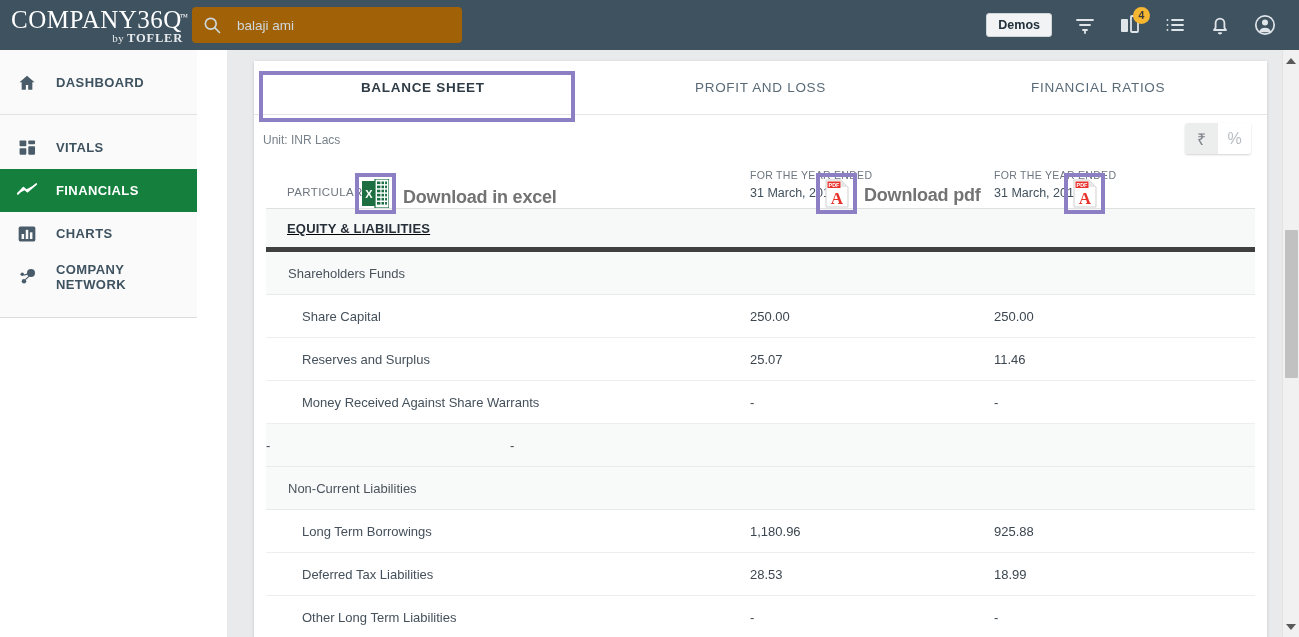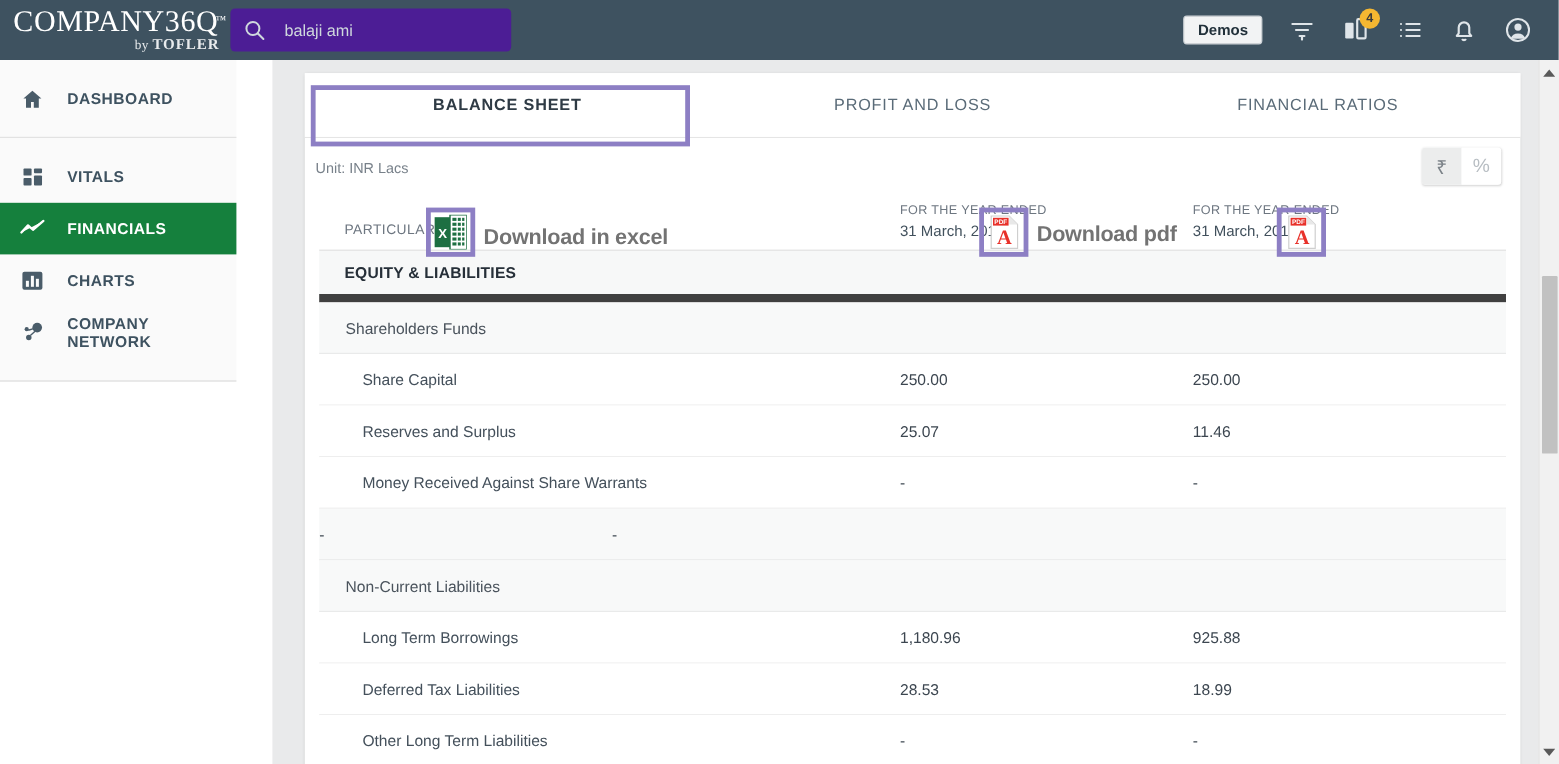--- a/index.html
+++ b/index.html
@@ -44,22 +44,22 @@
     font-size: 11px;
     line-height: 12px;
     align-self: flex-end;
     margin-right: 2px;
     letter-spacing: 0.3px;
     white-space: nowrap;
   }
   .logo-sub b { font-size: 12.5px; letter-spacing: 0.8px; }
 
   .searchbox {
-    width: 234px; height: 36px;
-    background: #4c1d95;
+    width: 270px; height: 36px;
+    background: #a16207;
     border-radius: 4px;
     display: flex; align-items: center;
     margin-left: 7px;
     padding: 0 10px;
     cursor: text;
   }
   .search-icon { width: 20px; height: 20px; flex: none; margin-right: 15px; }
   .search-val {
     color: #cfd8dd; font-size: 13.5px;
     white-space: nowrap; overflow: hidden;
@@ -227,21 +227,21 @@
   }
   .th-date { font-size: 12.5px; color: #41505c; }
 
   
   .trow {
     display: flex; align-items: center;
     height: 43px;
     margin: 0 12px;
     border-bottom: 1px solid #eeeeee;
   }
-  .trow.section { background: #f7f8f8; font-weight: bold; border-bottom: 7px solid #404040; }
+  .trow.section { background: #f7f8f8; font-weight: bold; border-bottom: 5px solid #404040; text-decoration: underline; }
   .trow.group { background: #f8f9f9; border-bottom: 1px solid #e9eaea; }
   .trow.item { background: #ffffff; }
   .cell-label {
     width: 484px;
     font-size: 13px;
     color: #3c4650;
     padding-left: 21px;
   }
   .trow.section .cell-label { font-size: 13px; color: #262f38; letter-spacing: 0.2px; }
   .trow.group .cell-label { padding-left: 22px; color: #4a535c; }

